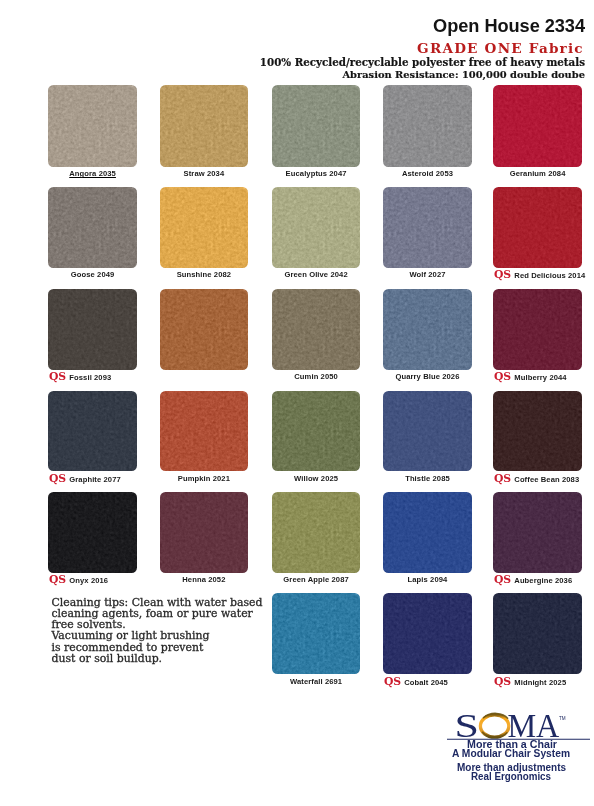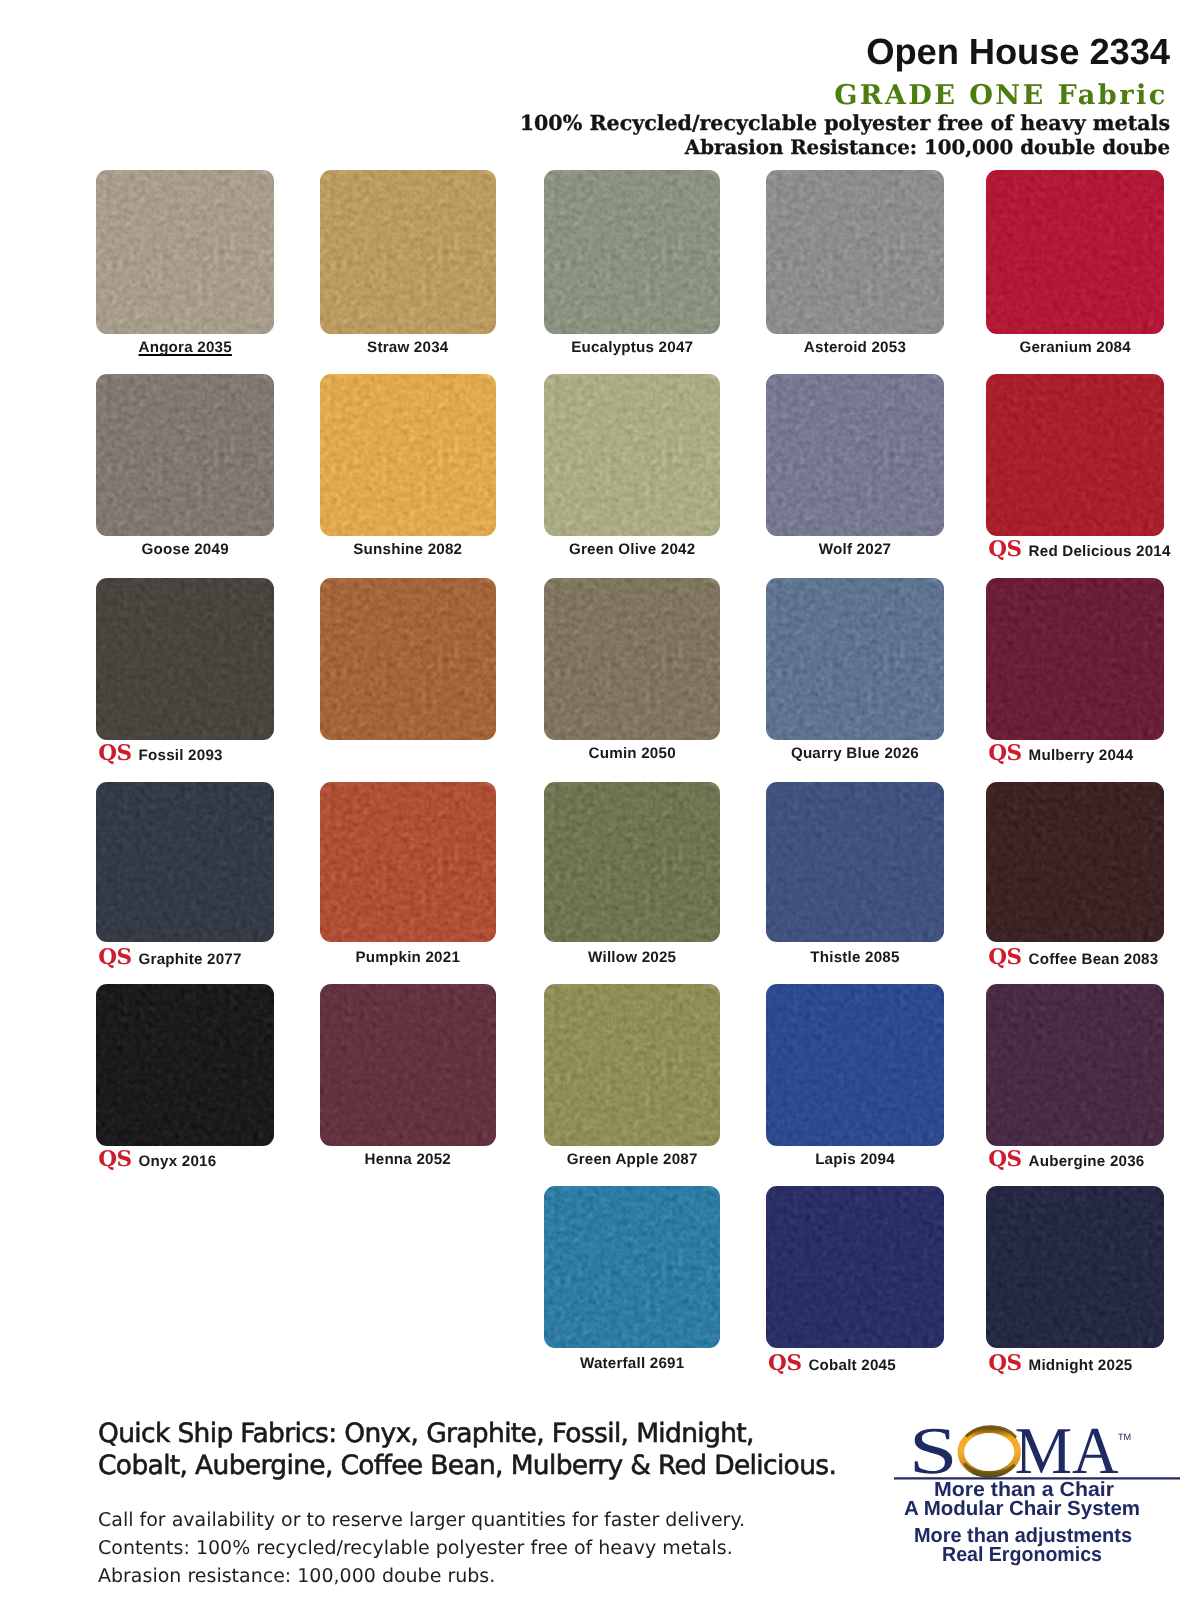--- a/index.html
+++ b/index.html
@@ -6,21 +6,21 @@
   html,body{margin:0;padding:0;}
   body{width:594px;height:806px;background:#ffffff;overflow:hidden;
        font-family:"Liberation Sans", sans-serif;}
   #page{position:relative;width:594px;height:806px;background:#fff;}
   #defs{position:absolute;width:0;height:0;overflow:hidden;}
 
   
   #hdr{position:absolute;right:0;left:0;top:0;text-align:right;}
   #hdr>div{position:absolute;right:9px;white-space:nowrap;}
   #hdr-title{top:17px;font:bold 18.2px/18px "Liberation Sans",sans-serif;color:#141414;letter-spacing:-0.05px;}
-  #hdr-grade{top:42px;font:bold 13.6px/12px "DejaVu Serif",serif;color:#4d7c0f;letter-spacing:1.2px;
+  #hdr-grade{top:42px;font:bold 13.6px/12px "DejaVu Serif",serif;color:#b91c1c;letter-spacing:1.2px;
              padding-right:1.2px;}
   #hdr-s1{top:58px;font:bold 10.3px/9px "DejaVu Serif",serif;color:#141414;-webkit-text-stroke:0.16px #141414;}
   #hdr-s2{top:70px;font:bold 9.9px/9px "DejaVu Serif",serif;color:#141414;-webkit-text-stroke:0.16px #141414;}
 
   
   .sw{position:absolute;border-radius:5.5px;overflow:hidden;}
   .sw svg{display:block;width:100%;height:100%;}
   .lblrow{position:absolute;height:10px;display:flex;align-items:baseline;justify-content:center;
           white-space:nowrap;line-height:10px;}
   .qs{font:bold 10.8px/10px "DejaVu Serif",serif;color:#cc1c2e;letter-spacing:-0.2px;
@@ -299,25 +299,26 @@
         <svg xmlns="http://www.w3.org/2000/svg" viewBox="0 0 88.6 81.3" preserveAspectRatio="none">
           <rect x="-1" y="-1" width="90.6" height="83.3" fill="#252a42" filter="url(#fabL)"></rect>
         </svg>
       </div>
       <div class="lblrow" style="top: 676.7px; left: 494.1px; justify-content: flex-start;">
         <span class="qs">QS</span>
         <span class="lbl">Midnight 2025</span>
       </div>
     </div>
 
-  <div id="qsf">Quick Ship Fabrics:  Onyx, Graphite, Fossil, Midnight,
-Cobalt, Aubergine, Coffee Bean, Mulberry &amp; Red Delicious.</div>
-  <div id="foot">Call for availability or to reserve larger quantities for faster delivery.
-Contents:  100% recycled/recylable polyester free of heavy metals.
-Abrasion resistance:  100,000 doube rubs.</div>
+  <div id="cleaning">Cleaning tips:  Clean with water based
+cleaning agents, foam or pure water
+free solvents.
+Vacuuming or light brushing
+is recommended to prevent
+dust or soil buildup.</div>
 
   <div id="logo">
       <svg xmlns="http://www.w3.org/2000/svg" width="146" height="96" viewBox="0 0 146 96">
         <defs>
           <linearGradient id="goldg" x1="0" y1="0" x2="0" y2="1">
             <stop offset="0" stop-color="#7d5c12"></stop>
             <stop offset="0.17" stop-color="#f6a81c"></stop>
             <stop offset="0.5" stop-color="#f5ad33"></stop>
             <stop offset="0.80" stop-color="#d48f1d"></stop>
             <stop offset="1" stop-color="#5d4a12"></stop>

